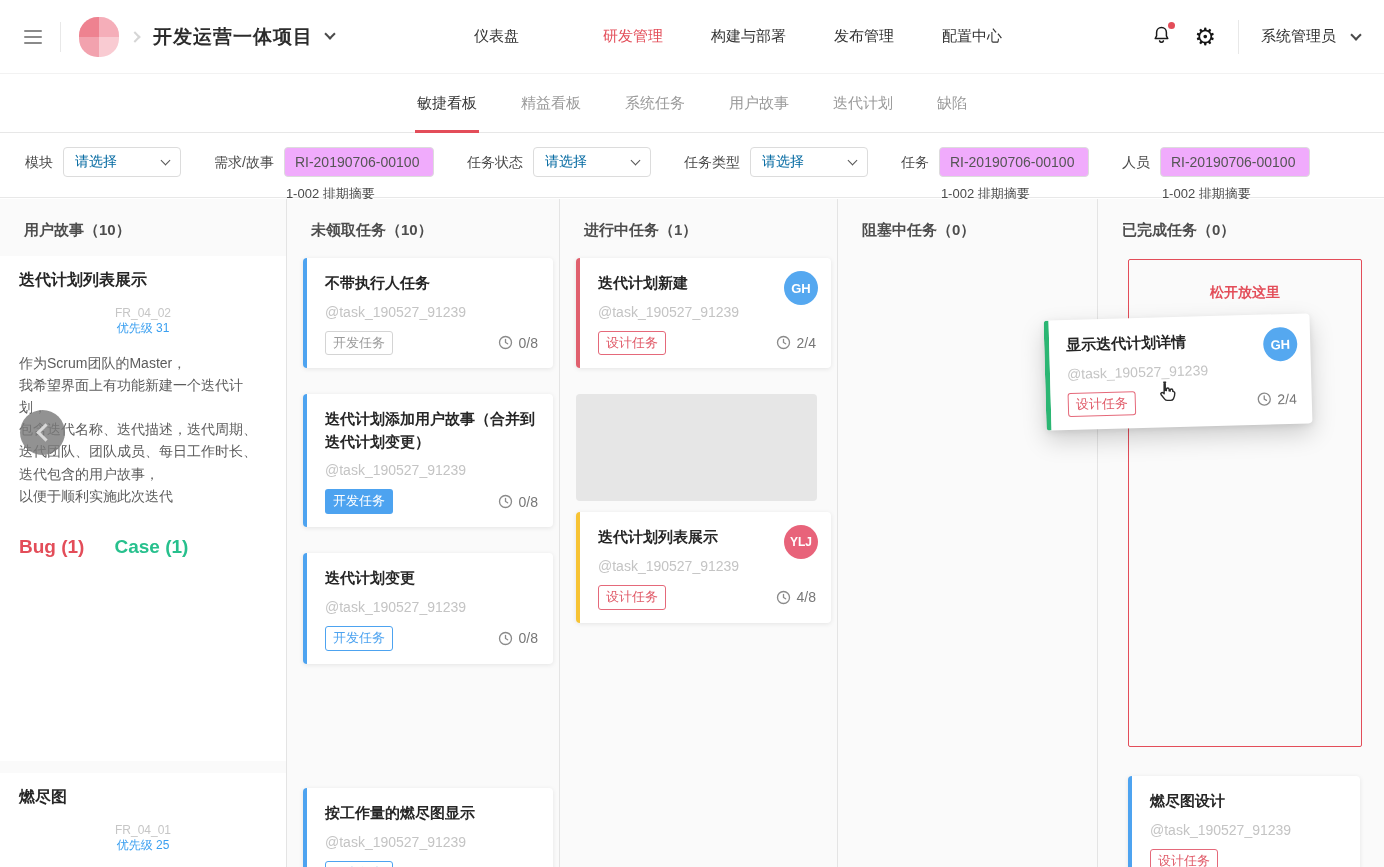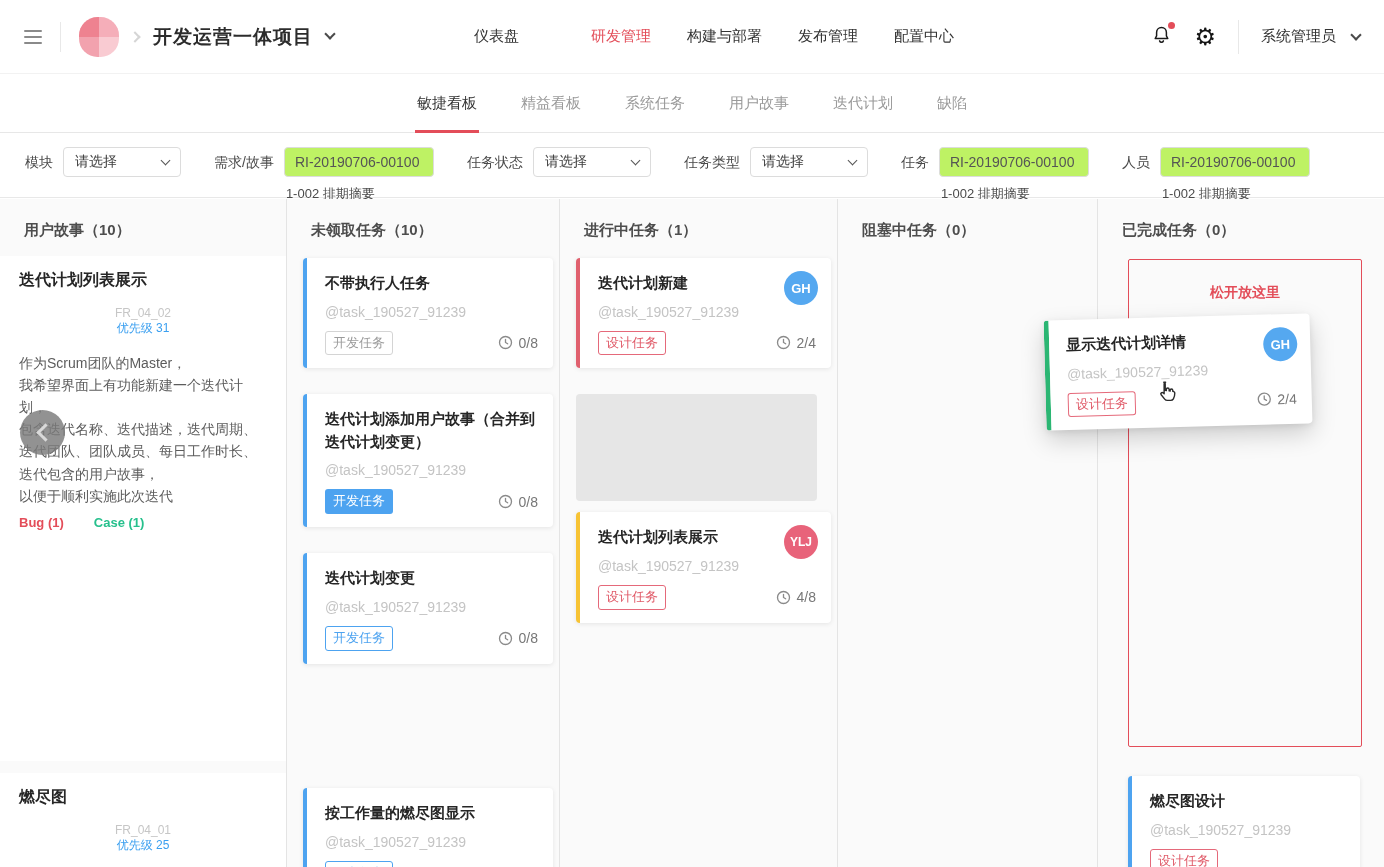--- a/index.html
+++ b/index.html
@@ -10,21 +10,21 @@
   .topbar { height:74px; background:#fff; display:flex; align-items:center; padding:0 24px; position:relative; border-bottom:1px solid #f2f2f2; }
   .hamburger { width:18px; display:flex; flex-direction:column; gap:4px; cursor:pointer; }
   .hamburger i { height:2px; background:#8a8a8a; border-radius:1px; }
   .tb-divider { width:1px; height:30px; background:#e8e8e8; margin:0 18px; }
   .logo { width:40px; height:40px; border-radius:46%; overflow:hidden; display:grid; grid-template:1fr 1fr / 1fr 1fr; flex:none; }
   .logo i:nth-child(1){ background:#ee8290; } .logo i:nth-child(2){ background:#f5aeb9; }
   .logo i:nth-child(3){ background:#f2a2ae; } .logo i:nth-child(4){ background:#f9cbd2; }
   .crumb-chev { width:8px; height:8px; border-top:2px solid #d5d5d5; border-right:2px solid #d5d5d5; transform:rotate(45deg); margin:0 14px 0 12px; }
   .project-title { font-size:19px; font-weight:bold; color:#2c2c2c; letter-spacing:1px; white-space:nowrap; }
   .chev-down { width:8px; height:8px; border-right:2px solid #4a4a4a; border-bottom:2px solid #4a4a4a; transform:rotate(45deg); margin-left:13px; margin-top:-5px; }
-  .topnav { position:absolute; left:474px; display:flex; gap:36px; font-size:15px; color:#333; }
+  .topnav { position:absolute; left:474px; display:flex; gap:48px; font-size:15px; color:#333; }
   .topnav .item { cursor:pointer; white-space:nowrap; }
   .topnav .item.active { color:#e34d59;margin-left:36px; }
   .topbar-right { margin-left:auto; display:flex; align-items:center; }
   .bell-wrap { position:relative; margin-right:22px; cursor:pointer; }
   .bell-dot { position:absolute; top:-1px; right:-3px; width:7px; height:7px; background:#e34d59; border-radius:50%; }
   .gear { font-size:24px; color:#141414; line-height:1; cursor:pointer; }
   .tb-divider2 { width:1px; height:34px; background:#e8e8e8; margin:0 22px; }
   .user { display:flex; align-items:center; font-size:15px; color:#333; cursor:pointer; }
   .user .chev-down { border-color:#4a4a4a; margin-left:16px; margin-top:-4px; }
 
@@ -33,23 +33,23 @@
   .tab { display:flex; align-items:center; position:relative; cursor:pointer; white-space:nowrap; }
   .tab.active { color:#333; }
   .tab.active::after { content:""; position:absolute; bottom:-1px; left:-2px; right:-2px; height:3px; background:#e34d59; }
 
   
   .filterbar { height:65px; background:#fff; border-bottom:1px solid #e8e8e8; display:flex; align-items:flex-start; padding:14px 0 0 25px; gap:33px; font-size:14px; }
   .fgroup { display:flex; gap:10px; }
   .flabel { color:#4a4a4a; line-height:30px; white-space:nowrap; }
   .fctrl { display:flex; flex-direction:column; }
   .fselect { width:118px; height:30px; border:1px solid #dcdcdc; border-radius:4px; display:flex; align-items:center; justify-content:space-between; padding:0 11px; background:#fff; cursor:pointer; }
-  .fselect .ph { color:#404040; }
+  .fselect .ph { color:#0369a1; }
   .fselect .chev { width:7px; height:7px; border-right:1.6px solid #555; border-bottom:1.6px solid #555; transform:rotate(45deg); margin-top:-3px; }
-  .finput { width:150px; height:30px; border:1px solid #dcdcdc; border-radius:4px; padding:0 10px; font-size:14px; color:#555; font-family:inherit; background:#bef264; }
+  .finput { width:150px; height:30px; border:1px solid #dcdcdc; border-radius:4px; padding:0 10px; font-size:14px; color:#555; font-family:inherit; background:#f0abfc; }
   .fsub { font-size:13px; color:#4a4a4a; margin-top:8px; padding-left:2px; white-space:nowrap; }
 
   
   .board { position:absolute; top:199px; left:0; right:0; bottom:0; background:#fafafa; overflow:hidden; }
   .col { position:absolute; top:0; bottom:0; border-right:1px solid #e4e4e4; }
   .col-1 { left:0; width:287px; }
   .col-2 { left:287px; width:273px; }
   .col-3 { left:560px; width:278px; }
   .col-4 { left:838px; width:260px; }
   .col-5 { left:1098px; width:286px; border-right:none; }
@@ -57,21 +57,21 @@
 
   
   .story-block { position:absolute; left:0; right:0; background:#fff; padding:14px 19px; }
   .sb-top { top:57px; height:505px; }
   .sb-bottom { top:574px; bottom:-30px; }
   .story-title { font-size:16px; font-weight:bold; color:#262626; margin-bottom:15px; }
   .story-meta { display:flex; justify-content:space-between; align-items:center; font-size:12px; margin-bottom:15px;flex-direction:column; }
   .story-code { color:#c6c6c6; }
   .story-pri { color:#3a9ff0; }
   .story-desc { font-size:14px; color:#5c5c5c; line-height:1.58; white-space:pre-line; }
-  .story-badges { display:flex; gap:30px; margin-top:8px; font-size:13px; font-weight:bold; }
+  .story-badges { display:flex; gap:30px; margin-top:29px; font-size:19px; font-weight:bold; }
   .badge-bug { color:#e34d59; cursor:pointer; }
   .badge-case { color:#27c08d; cursor:pointer; }
   .create-btn { margin-top:19px; width:100%; height:33px; border:1px solid #d9d9d9; border-radius:4px; background:#fff; color:#555; font-size:14px; font-family:inherit; cursor:pointer; }
   .prev-circle { position:absolute; left:20px; top:211px; width:45px; height:45px; border-radius:50%; background:rgba(122,122,122,0.82); display:flex; align-items:center; justify-content:center; cursor:pointer; z-index:5; }
   .prev-circle i { width:13px; height:13px; border-left:3px solid #d9d9d9; border-bottom:3px solid #d9d9d9; transform:rotate(45deg); margin-left:5px; }
 
   
   .card { position:relative; background:#fff; border-radius:4px; box-shadow:0 1px 5px rgba(0,0,0,0.09); border-left:4px solid transparent; padding:14px 15px 13px 18px; margin:0 6px 26px 16px; cursor:pointer; }
   .card[data-accent="blue"]   { border-left-color:#4da3f0; }
   .card[data-accent="red"]    { border-left-color:#e0606e; }

